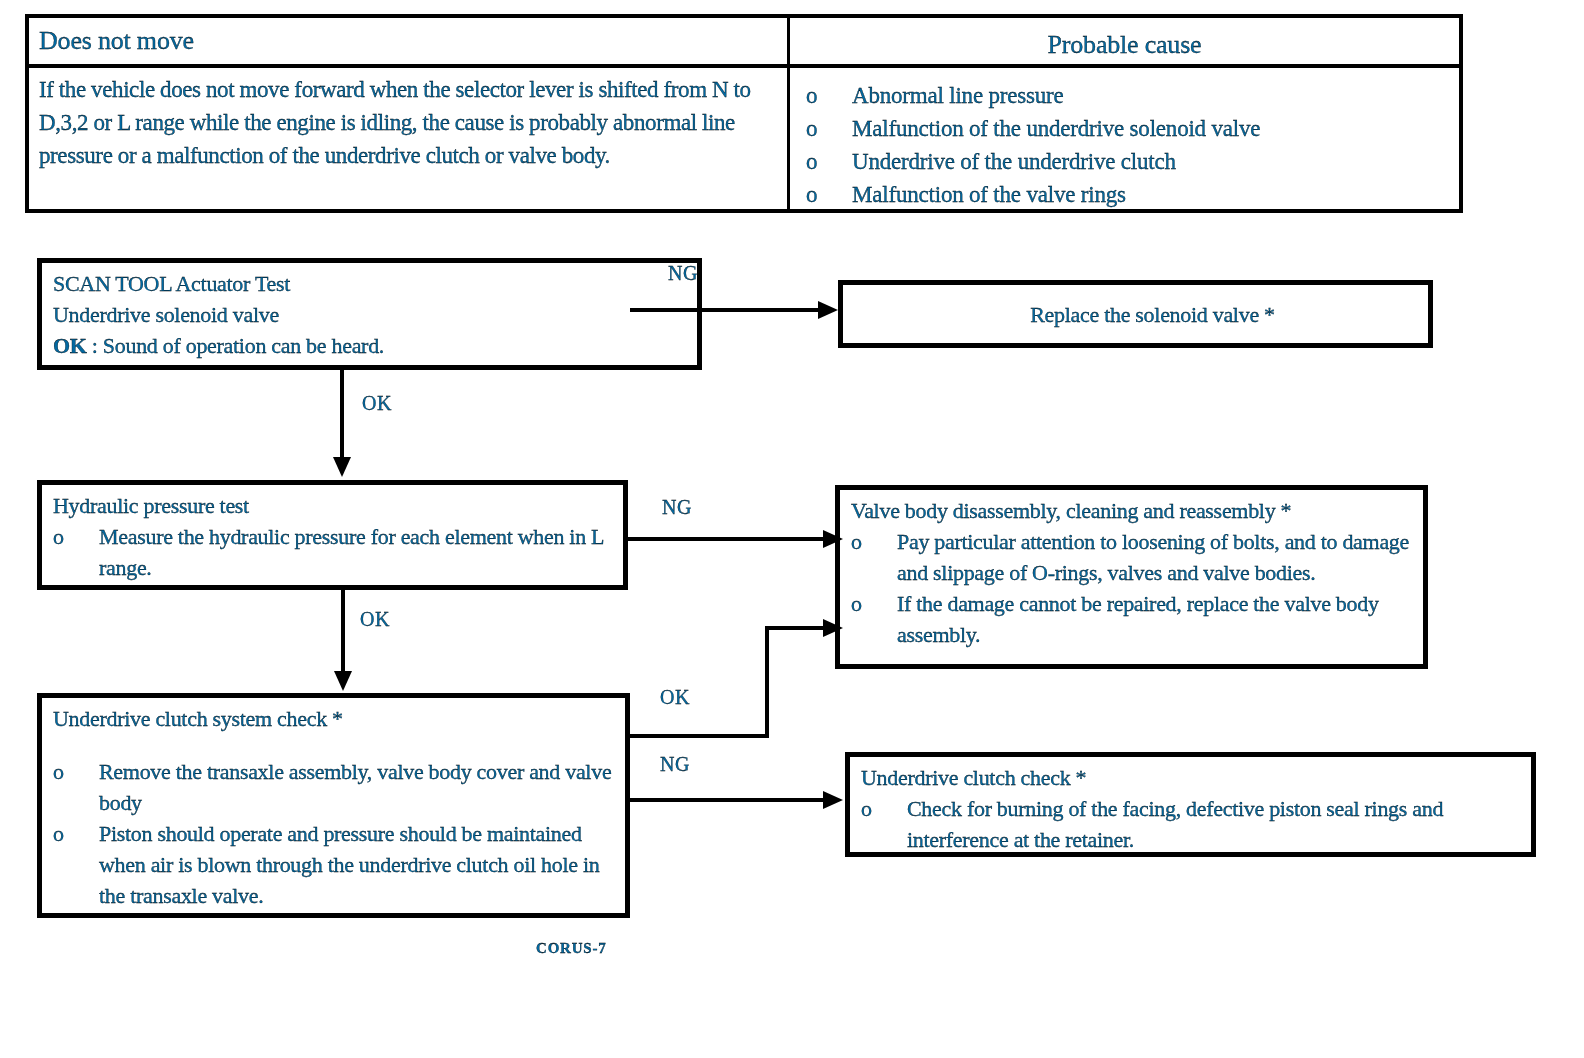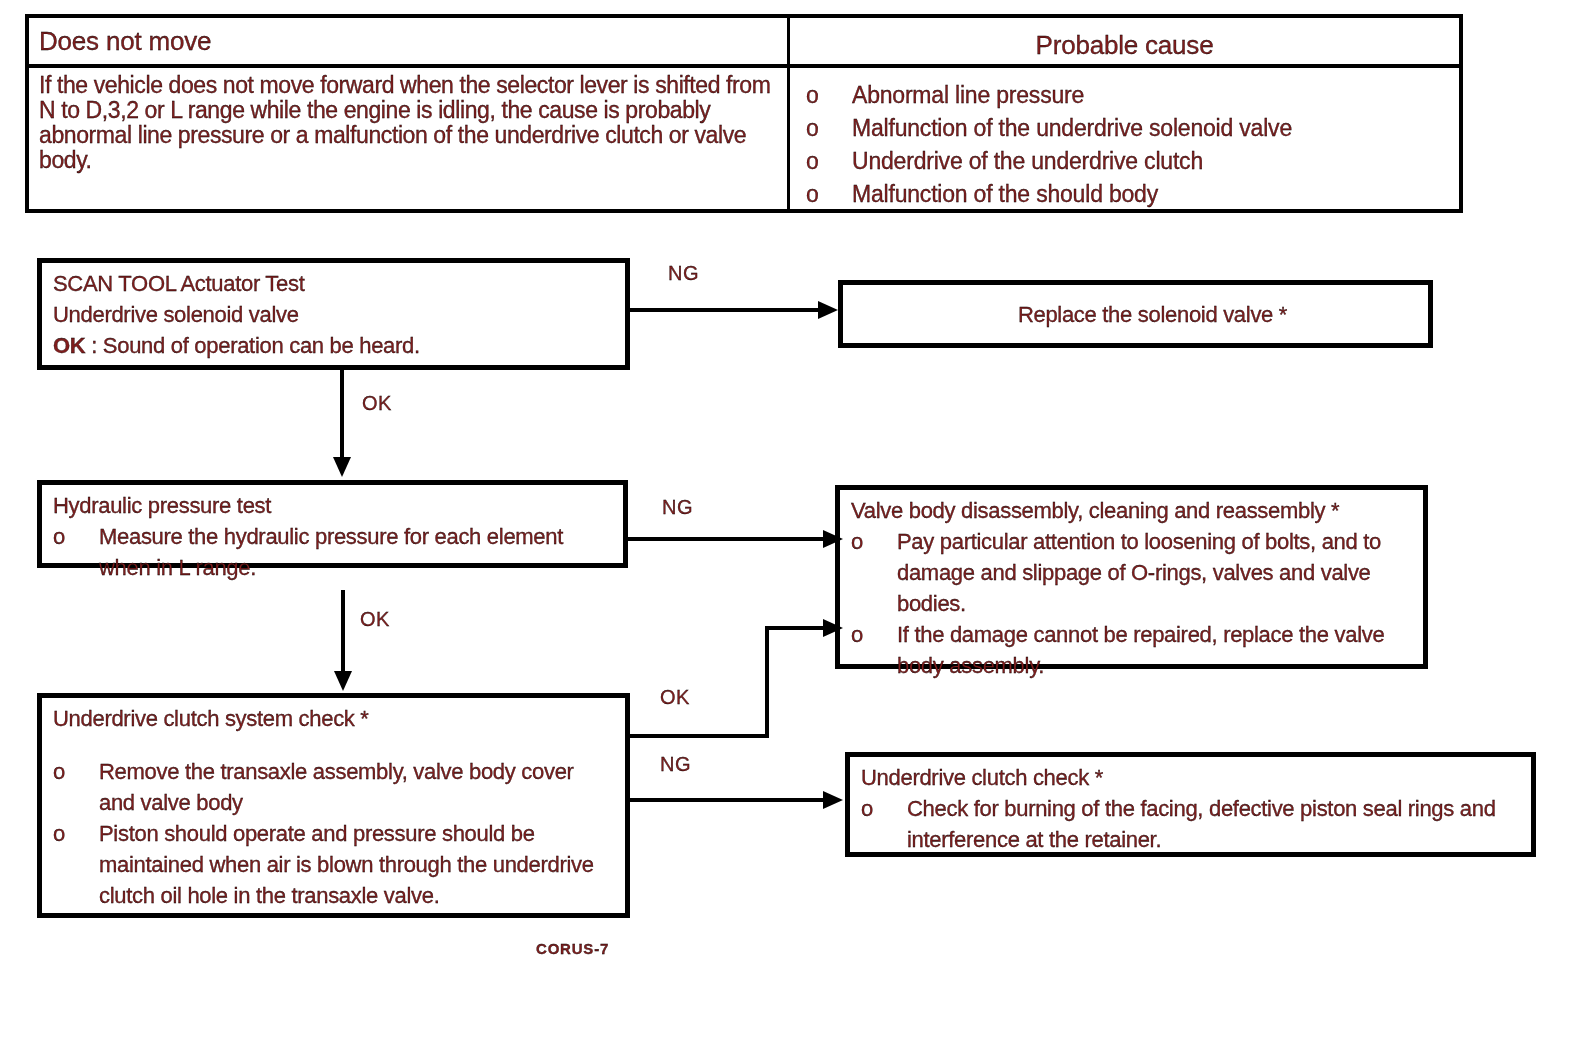--- a/index.html
+++ b/index.html
@@ -1,37 +1,37 @@
 <!DOCTYPE html>
 <html><head>
 <meta charset="utf-8">
 <style>
   html,body{margin:0;padding:0;background:#ffffff;}
   .page{
     position:relative;
     width:1584px;height:1058px;
     background:#ffffff;
-    font-family:Liberation Sans, sans-serif;
-    color:#7f1d1d;
+    font-family:Liberation Serif, serif;
+    color:#0369a1;
     -webkit-text-stroke:0.3px #000;
     overflow:hidden;
   }
   
   .sym-table{
     position:absolute;left:25px;top:14px;width:1438px;height:199px;
     border:4px solid #000;box-sizing:border-box;
     display:grid;grid-template-columns:761px 1fr;grid-template-rows:50px 1fr;
   }
   .cell{box-sizing:border-box;}
   .th{font-size:26px;letter-spacing:-0.2px;}
   .th-left{border-right:3px solid #000;border-bottom:4px solid #000;
     display:flex;align-items:center;padding-left:10px;}
   .th-right{border-bottom:4px solid #000;display:flex;align-items:center;justify-content:center;margin-top:8px;}
   .td-left{border-right:3px solid #000;padding:5px 10px 0 10px;
-    font-size:23px;line-height:25px;letter-spacing:-0.4px;}
+    font-size:23px;line-height:33px;letter-spacing:-0.4px;}
   .td-right{padding:11px 8px 0 16px;font-size:23px;line-height:33px;letter-spacing:-0.2px;}
   
   .brow{display:flex;}
   .bmark{flex:0 0 46px;}
   .btext{flex:1;}
   
   .fbox{
     position:absolute;border:5px solid #000;box-sizing:border-box;
     background:#fff;font-size:22px;line-height:31px;letter-spacing:-0.3px;
   }
@@ -75,38 +75,38 @@
       <div class="brow">
         <span class="bmark">o</span>
         <span class="btext">Malfunction of the underdrive solenoid valve</span>
       </div>
       <div class="brow">
         <span class="bmark">o</span>
         <span class="btext">Underdrive of the underdrive clutch</span>
       </div>
       <div class="brow">
         <span class="bmark">o</span>
-        <span class="btext">Malfunction of the should body</span>
+        <span class="btext">Malfunction of the valve rings</span>
       </div>
     </div>
   </div>
 
-  <div class="fbox" style="left:37px;top:258px;width:593px;height:112px;">
+  <div class="fbox" style="left:37px;top:258px;width:665px;height:112px;">
     <div class="pad">
       <div>SCAN TOOL Actuator Test</div>
       <div>Underdrive solenoid valve</div>
       <div><span class="b">OK</span><span> : Sound of operation can be heard.</span></div>
     </div>
   </div>
 
   <div class="fbox center-box" style="left:838px;top:280px;width:595px;height:68px;">
     <span>Replace the solenoid valve *</span>
   </div>
 
-  <div class="fbox" style="left:37px;top:480px;width:591px;height:88px;">
+  <div class="fbox" style="left:37px;top:480px;width:591px;height:110px;">
     <div class="pad">
       <div>Hydraulic pressure test</div>
       <div class="brow">
         <span class="bmark">o</span>
         <span class="btext">Measure the hydraulic pressure for each element when in L range.</span>
       </div>
     </div>
   </div>
 
   <div class="fbox" style="left:835px;top:485px;width:593px;height:184px;">

